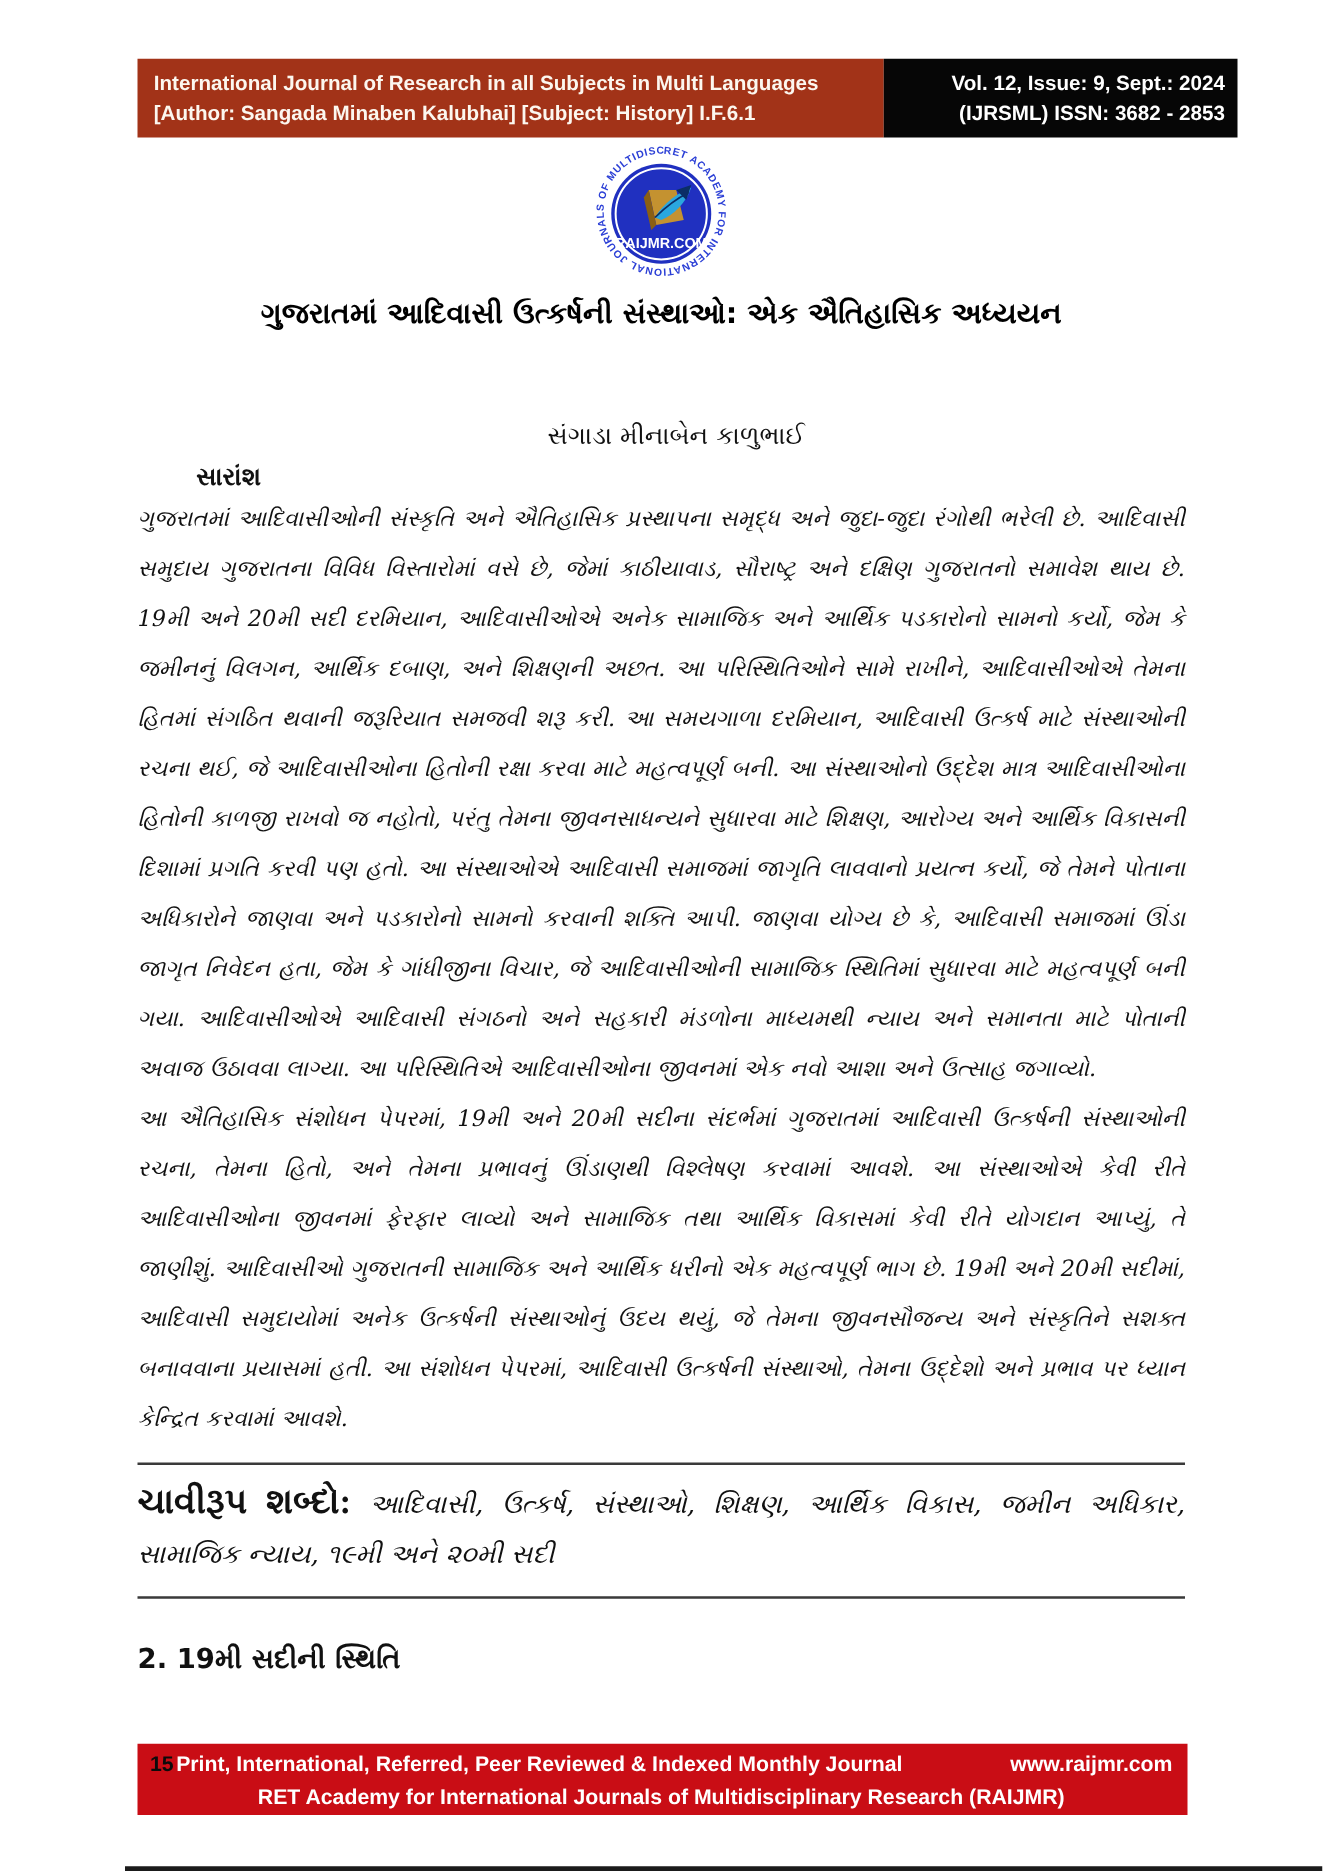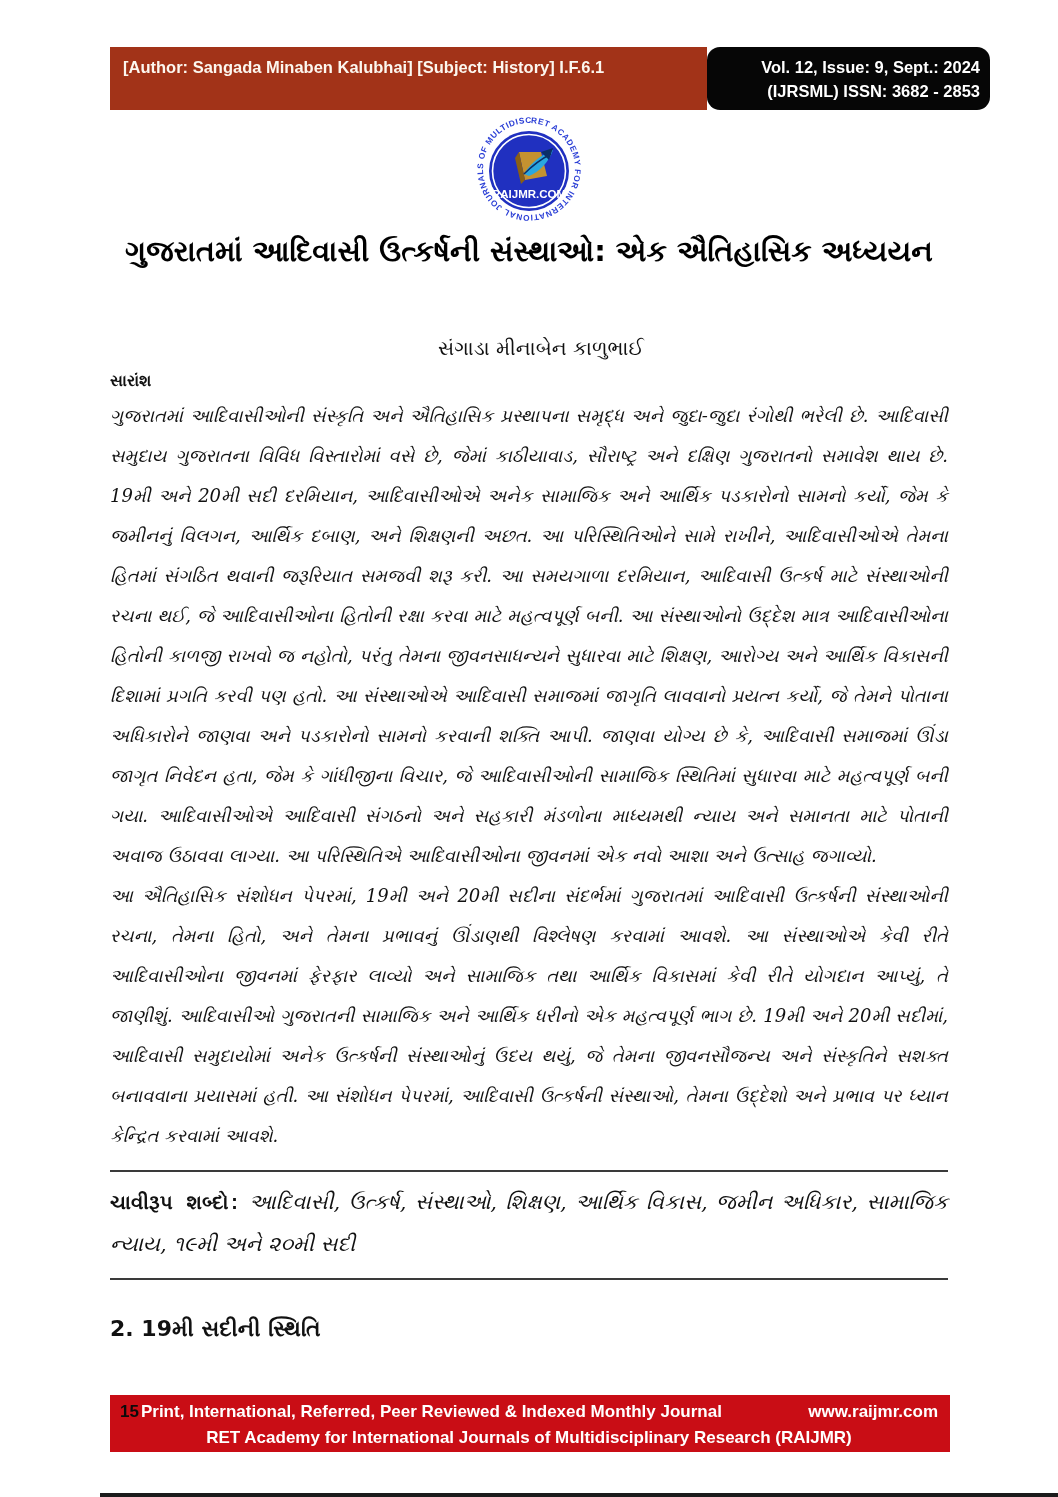--- a/index.html
+++ b/index.html
@@ -9,45 +9,45 @@
     overflow:hidden; margin:0 auto;
   }
   
   .header { position:absolute; left:110px; top:47px; width:880px; height:63px; display:flex; }
   .header-left {
     width:597px; background:#A23318; color:#FCF7EF; padding:8px 13px 6px 13px;
     font-weight:bold; font-size:16.5px; line-height:24px; white-space:nowrap; overflow:hidden;
   }
   .header-right {
     flex:1; background:#060606; color:#ffffff; padding:8px 10px 6px 6px;
-    font-weight:bold; font-size:16.5px; line-height:24px; text-align:right; white-space:nowrap;border-radius:13px;
+    font-weight:bold; font-size:16.5px; line-height:24px; text-align:right; white-space:nowrap;
   }
   
   .logo-wrap { position:absolute; top:114px; left:50%; transform:translateX(-50%); width:120px; height:110px; }
   
   .title {
     position:absolute; top:228px; left:0; width:100%; text-align:center;
-    font-weight:bold; font-size:29px; line-height:46px; color:#000;
+    font-weight:bold; font-size:23px; line-height:46px; color:#000;
     font-family:"DejaVu Sans", sans-serif;
   }
   .author {
     position:absolute; top:336px; left:12px; width:100%; text-align:center;
     font-size:20px; color:#111; font-family:"DejaVu Serif", serif;
   }
   
   .content { position:absolute; left:110px; top:366px; width:838px; color:#111; }
-  .h-abstract { font-weight:bold; font-size:16px; line-height:30px; font-family:"DejaVu Sans", sans-serif; }
+  .h-abstract { font-weight:bold; font-size:20px; line-height:30px; font-family:"DejaVu Sans", sans-serif;margin-left:47px; }
   .para {
     font-family:"DejaVu Serif", serif; font-style:italic;
     font-size:18px; line-height:40px; text-align:justify;
   }
   .para + .para { }
   .rule { border:none; border-top:2.5px solid #3a3a3a; margin:14px 0 10px 0; }
   .keywords { font-family:"DejaVu Serif", serif; font-size:21px; line-height:40px; text-align:justify; }
-  .keywords .kw-label { font-style:normal; font-weight:bold; font-family:Liberation Mono, monospace; font-size:20px; }
+  .keywords .kw-label { font-style:normal; font-weight:bold; font-family:Liberation Serif, serif; font-size:28px; }
   .keywords .kw-text { font-style:italic; }
   .h-section {
     margin-top:34px; font-weight:bold; font-size:22px; line-height:30px;
     font-family:"DejaVu Sans", sans-serif;
   }
   
   .footer {
     position:absolute; left:110px; top:1395px; width:840px; height:57px;
     background:#C90D15; color:#ffffff; font-weight:bold; font-size:17px;
     padding:4px 12px 0 10px;
@@ -58,20 +58,21 @@
   .footer-row2 { text-align:center; line-height:25px; }
   .bottom-edge { position:absolute; left:100px; right:0; bottom:0; height:4px; background:#1b1b1b; }
 </style>
 </head>
 <body>
 
 <div class="page">
 
   <div class="header">
     <div class="header-left">
+      <div>International Journal of Research in all Subjects in Multi Languages</div>
       <div>[Author: Sangada Minaben Kalubhai] [Subject: History] I.F.6.1</div>
     </div>
     <div class="header-right">
       <div>Vol. 12, Issue: 9, Sept.: 2024</div>
       <div>(IJRSML) ISSN: 3682 - 2853</div>
     </div>
   </div>
 
   <div class="logo-wrap">
     <svg width="120" height="110" viewBox="0 0 120 110">

